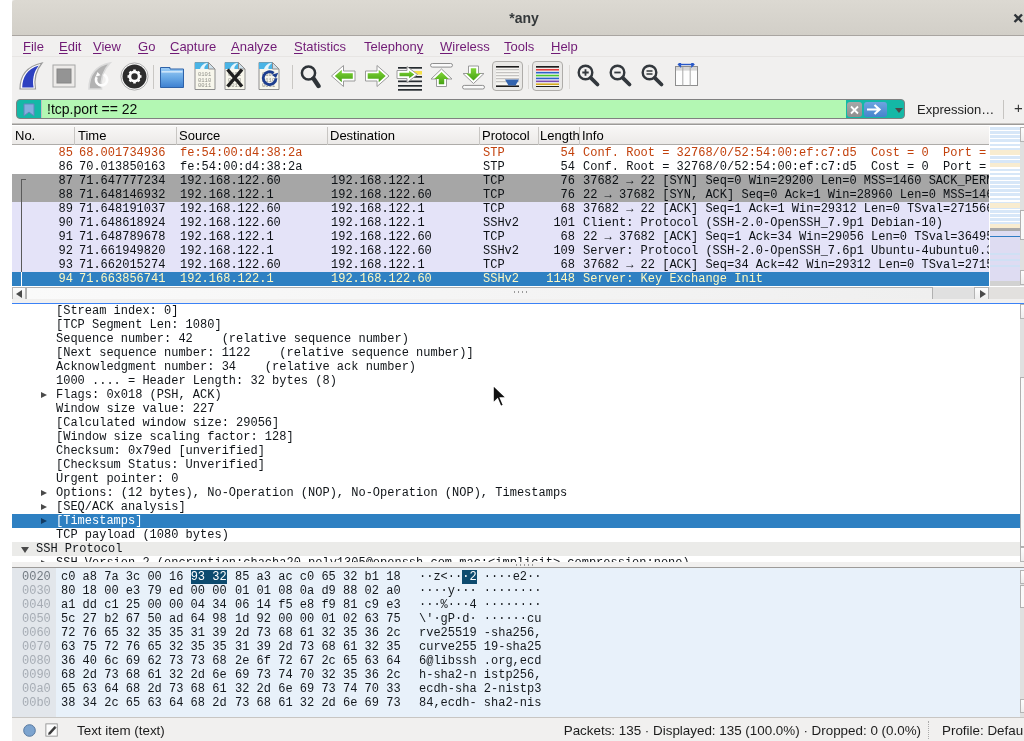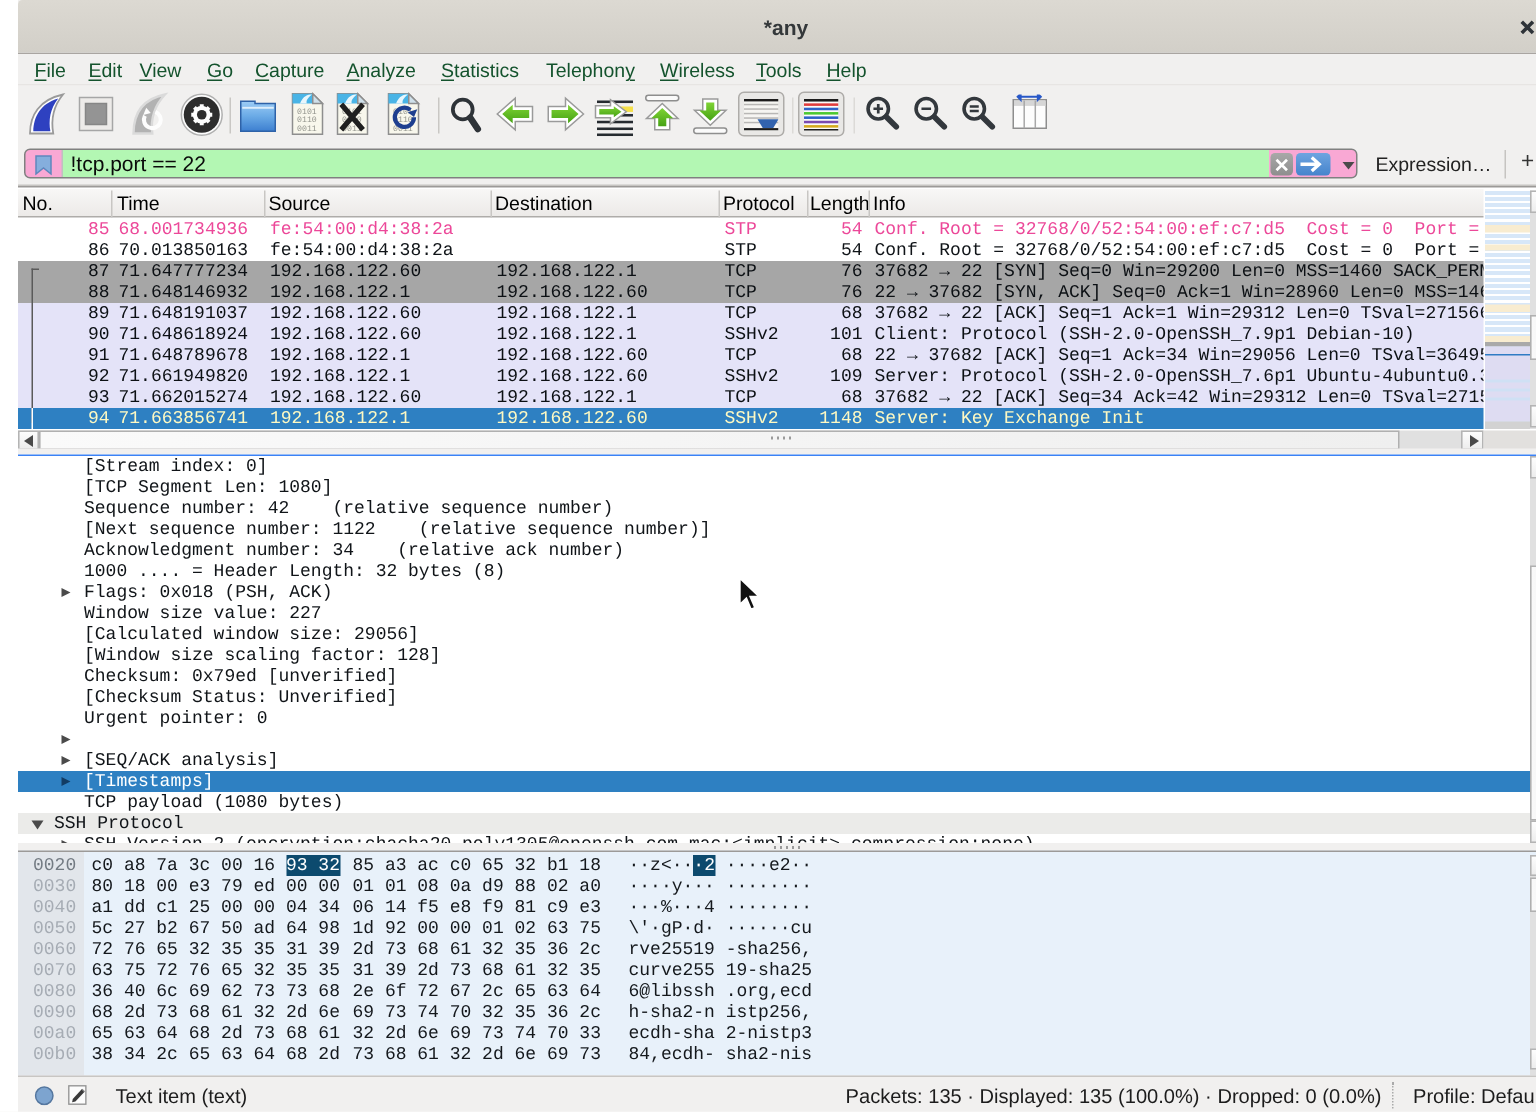--- a/index.html
+++ b/index.html
@@ -4,28 +4,28 @@
 *{margin:0;padding:0;box-sizing:border-box}
 html,body{width:1024px;height:741px;overflow:hidden;background:#fff;font-family:"Liberation Sans",sans-serif}
 #win{position:absolute;left:12px;top:0;width:1024px;height:741px;background:#f1f0ef}
 .abs{position:absolute}
 .mono{font-family:"Liberation Mono",monospace;font-size:12px;white-space:pre}
 
 #titlebar{left:0;top:0;width:1024px;height:36px;background:linear-gradient(#dcd9d2,#d2cfc8);border-bottom:1px solid #a9a5a1;border-radius:3px 3px 0 0}
 #title{left:0;top:10px;width:1024px;text-align:center;font-size:14px;font-weight:bold;color:#34383a}
 
 #menubar{left:0;top:37px;width:1024px;height:20px;background:#f1f0ef;border-bottom:1px solid #e7e5e3}
-.mi{position:absolute;top:2px;font-size:13px;color:#14532d}
+.mi{position:absolute;top:2px;font-size:13px;color:#701a75}
 .mi u{text-decoration:underline;text-underline-offset:2px}
 
 #toolbar{left:0;top:57px;width:1024px;height:39px;background:#f1f0ef}
 .tsep{position:absolute;top:8px;width:1px;height:24px;background:#c9c7c4}
 
 #filterrow{left:0;top:96px;width:1024px;height:28px;background:#f1f0ef;border-bottom:1px solid #c6c4c1}
-#fbox{left:4px;top:3px;width:889px;height:20px;background:#f9a8d4;border:1px solid #808080;border-radius:4px;overflow:hidden}
+#fbox{left:4px;top:3px;width:889px;height:20px;background:#14b8a6;border:1px solid #808080;border-radius:4px;overflow:hidden}
 #fgreen{left:25px;top:0;width:804px;height:18px;background:#b3f7b3}
 #ftext{left:30px;top:1px;font-size:14px;color:#0a0a0a}
 
 #plist{left:0;top:124px;width:1024px;height:175px;background:#fff;border-top:1px solid #9c9a98}
 #phead{left:0;top:1px;width:977px;height:19px;background:linear-gradient(#f8f7f6,#eceae8);border-bottom:1px solid #aeaca9}
 .hc{position:absolute;top:2px;font-size:13px;color:#000}
 .hsep{position:absolute;top:1px;width:1px;height:18px;background:#c8c6c3}
 .prow{position:absolute;left:0;width:977px;height:14px;overflow:hidden}
 .prow span{position:absolute;top:0;line-height:14px}
 .cnum{width:61px;text-align:right}
@@ -281,21 +281,21 @@
  <span class="hc" style="left:470px">Protocol</span>
  <span class="hc" style="left:528px;width:39px;overflow:hidden;white-space:nowrap;display:inline-block">Length</span>
  <span class="hc" style="left:570px">Info</span>
  <span class="hsep" style="left:62px"></span>
         <span class="hsep" style="left:164px"></span>
  <span class="hsep" style="left:315px"></span>
         <span class="hsep" style="left:467px"></span>
  <span class="hsep" style="left:526px"></span>
         <span class="hsep" style="left:567px"></span>
 </div>
-<div class="prow mono" style="top:21px;background:#fff;color:#ec4899"><span class="cnum">85</span><span style="left:67px">68.001734936</span><span style="left:168px">fe:54:00:d4:38:2a</span><span style="left:471px">STP</span><span class="clen" style="left:471px">54</span><span style="left:571px">Conf. Root = 32768/0/52:54:00:ef:c7:d5  Cost = 0  Port = 0x8004</span></div>
+<div class="prow mono" style="top:21px;background:#fff;color:#c2410c"><span class="cnum">85</span><span style="left:67px">68.001734936</span><span style="left:168px">fe:54:00:d4:38:2a</span><span style="left:471px">STP</span><span class="clen" style="left:471px">54</span><span style="left:571px">Conf. Root = 32768/0/52:54:00:ef:c7:d5  Cost = 0  Port = 0x8004</span></div>
 <div class="prow mono" style="top:35px;background:#fff;color:#101418"><span class="cnum">86</span><span style="left:67px">70.013850163</span><span style="left:168px">fe:54:00:d4:38:2a</span><span style="left:471px">STP</span><span class="clen" style="left:471px">54</span><span style="left:571px">Conf. Root = 32768/0/52:54:00:ef:c7:d5  Cost = 0  Port = 0x8004</span></div>
 <div class="prow mono" style="top:49px;background:#a6a6a6;color:#0c1014"><span class="cnum">87</span><span style="left:67px">71.647777234</span><span style="left:168px">192.168.122.60</span><span style="left:319px">192.168.122.1</span><span style="left:471px">TCP</span><span class="clen" style="left:471px">76</span><span style="left:571px">37682 → 22 [SYN] Seq=0 Win=29200 Len=0 MSS=1460 SACK_PERM=1 TSval=2715663946 TSecr=0 WS=128</span></div>
 <div class="prow mono" style="top:63px;background:#a6a6a6;color:#0c1014"><span class="cnum">88</span><span style="left:67px">71.648146932</span><span style="left:168px">192.168.122.1</span><span style="left:319px">192.168.122.60</span><span style="left:471px">TCP</span><span class="clen" style="left:471px">76</span><span style="left:571px">22 → 37682 [SYN, ACK] Seq=0 Ack=1 Win=28960 Len=0 MSS=1460 SACK_PERM=1 TSval=3649556235 TSecr=2715663946 WS=128</span></div>
 <div class="prow mono" style="top:77px;background:#e4e3f8;color:#0c1014"><span class="cnum">89</span><span style="left:67px">71.648191037</span><span style="left:168px">192.168.122.60</span><span style="left:319px">192.168.122.1</span><span style="left:471px">TCP</span><span class="clen" style="left:471px">68</span><span style="left:571px">37682 → 22 [ACK] Seq=1 Ack=1 Win=29312 Len=0 TSval=2715663946 TSecr=3649556235</span></div>
 <div class="prow mono" style="top:91px;background:#e4e3f8;color:#0c1014"><span class="cnum">90</span><span style="left:67px">71.648618924</span><span style="left:168px">192.168.122.60</span><span style="left:319px">192.168.122.1</span><span style="left:471px">SSHv2</span><span class="clen" style="left:471px">101</span><span style="left:571px">Client: Protocol (SSH-2.0-OpenSSH_7.9p1 Debian-10)</span></div>
 <div class="prow mono" style="top:105px;background:#e4e3f8;color:#0c1014"><span class="cnum">91</span><span style="left:67px">71.648789678</span><span style="left:168px">192.168.122.1</span><span style="left:319px">192.168.122.60</span><span style="left:471px">TCP</span><span class="clen" style="left:471px">68</span><span style="left:571px">22 → 37682 [ACK] Seq=1 Ack=34 Win=29056 Len=0 TSval=3649556253 TSecr=2715663964</span></div>
 <div class="prow mono" style="top:119px;background:#e4e3f8;color:#0c1014"><span class="cnum">92</span><span style="left:67px">71.661949820</span><span style="left:168px">192.168.122.1</span><span style="left:319px">192.168.122.60</span><span style="left:471px">SSHv2</span><span class="clen" style="left:471px">109</span><span style="left:571px">Server: Protocol (SSH-2.0-OpenSSH_7.6p1 Ubuntu-4ubuntu0.3)</span></div>
 <div class="prow mono" style="top:133px;background:#e4e3f8;color:#0c1014"><span class="cnum">93</span><span style="left:67px">71.662015274</span><span style="left:168px">192.168.122.60</span><span style="left:319px">192.168.122.1</span><span style="left:471px">TCP</span><span class="clen" style="left:471px">68</span><span style="left:571px">37682 → 22 [ACK] Seq=34 Ack=42 Win=29312 Len=0 TSval=2715663964 TSecr=3649556253</span></div>
 <div class="prow mono" style="top:147px;background:#2e80c2;color:#fef9c3"><span class="cnum">94</span><span style="left:67px">71.663856741</span><span style="left:168px">192.168.122.1</span><span style="left:319px">192.168.122.60</span><span style="left:471px">SSHv2</span><span class="clen" style="left:471px">1148</span><span style="left:571px">Server: Key Exchange Init</span></div>
 <div class="abs" style="left:9px;top:54px;width:5px;height:1px;background:#5a5a5a"></div>
@@ -347,21 +347,21 @@
 <div class="dl mono" style="top:42px"><span style="position:absolute;left:44px">[Next sequence number: 1122    (relative sequence number)]</span></div>
 <div class="dl mono" style="top:56px"><span style="position:absolute;left:44px">Acknowledgment number: 34    (relative ack number)</span></div>
 <div class="dl mono" style="top:70px"><span style="position:absolute;left:44px">1000 .... = Header Length: 32 bytes (8)</span></div>
 <div class="dl mono" style="top:84px"><span class="tri"></span><span style="position:absolute;left:44px">Flags: 0x018 (PSH, ACK)</span></div>
 <div class="dl mono" style="top:98px"><span style="position:absolute;left:44px">Window size value: 227</span></div>
 <div class="dl mono" style="top:112px"><span style="position:absolute;left:44px">[Calculated window size: 29056]</span></div>
 <div class="dl mono" style="top:126px"><span style="position:absolute;left:44px">[Window size scaling factor: 128]</span></div>
 <div class="dl mono" style="top:140px"><span style="position:absolute;left:44px">Checksum: 0x79ed [unverified]</span></div>
 <div class="dl mono" style="top:154px"><span style="position:absolute;left:44px">[Checksum Status: Unverified]</span></div>
 <div class="dl mono" style="top:168px"><span style="position:absolute;left:44px">Urgent pointer: 0</span></div>
-<div class="dl mono" style="top:182px"><span class="tri"></span></div>
+<div class="dl mono" style="top:182px"><span class="tri"></span><span style="position:absolute;left:44px">Options: (12 bytes), No-Operation (NOP), No-Operation (NOP), Timestamps</span></div>
 <div class="dl mono" style="top:210px;background:#2e80c2;color:#fff"><span class="tri" style="border-left-color:#123c64"></span><span style="position:absolute;left:44px">[Timestamps]</span></div>
 <div class="dl mono" style="top:196px"><span class="tri"></span><span style="position:absolute;left:44px">[SEQ/ACK analysis]</span></div>
 <div class="dl mono" style="top:224px"><span style="position:absolute;left:44px">TCP payload (1080 bytes)</span></div>
 <div class="dl mono" style="top:238px;background:#ebebe9;width:1008px"><span class="tri" style="left:9px;top:5px;border-left:4px solid transparent;border-right:4px solid transparent;border-top:6px solid #4a4a4a;border-bottom:none"></span><span style="position:absolute;left:24px">SSH Protocol</span></div>
 <div class="dl mono" style="top:252px"><span class="tri"></span><span style="position:absolute;left:44px">SSH Version 2 (encryption:chacha20-poly1305@openssh.com mac:&lt;implicit&gt; compression:none)</span></div>
 
 <div class="abs" style="left:1008px;top:0;width:16px;height:258px;background:#e0e0e0">
  <div class="sbtn" style="left:0;top:0;width:16px;height:15px">
           <div class="tri-u" style="left:3px;top:4px"></div>
         </div>

